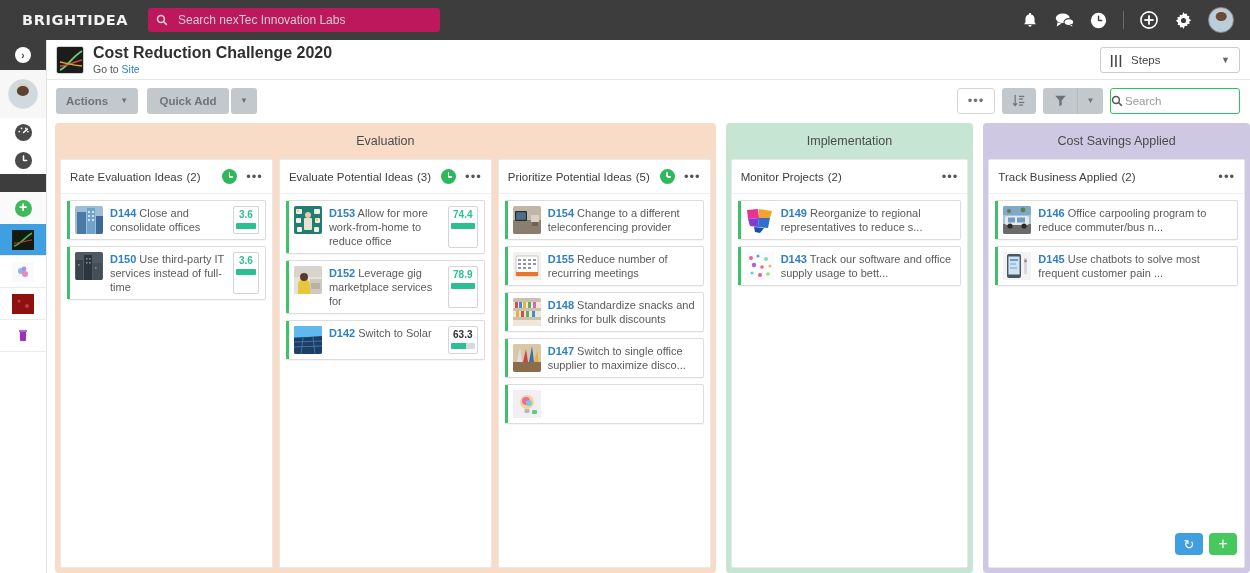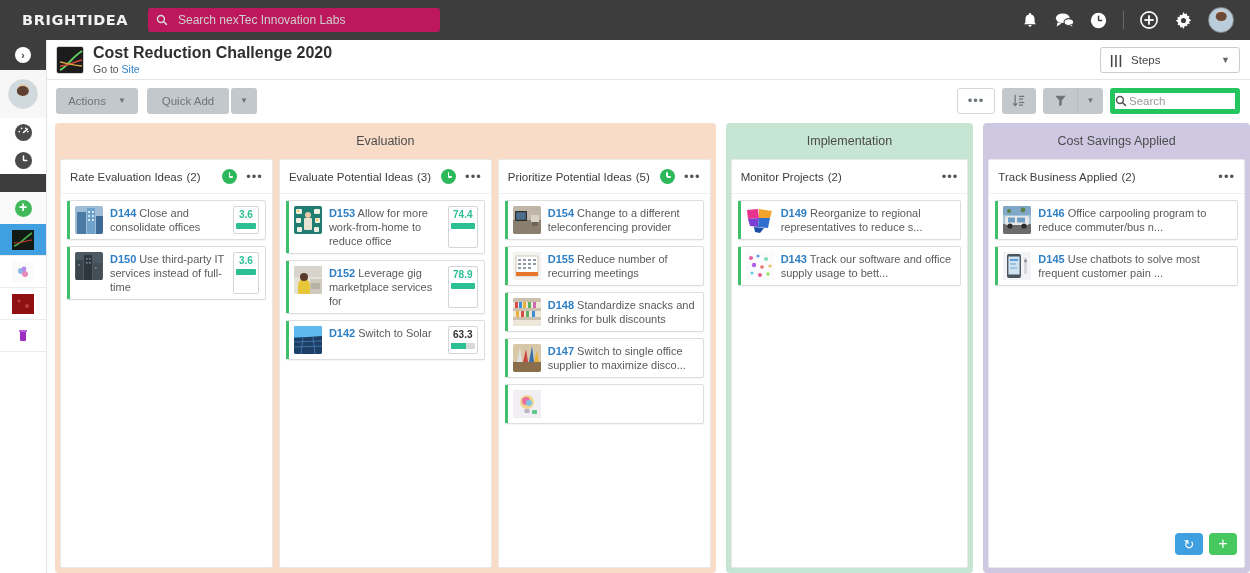--- a/index.html
+++ b/index.html
@@ -76,34 +76,34 @@
     display:flex; align-items:center; font-size:11.5px; color:#444;
   }
   #steps-select .bars { margin-left:9px; color:#444; letter-spacing:1px; font-size:12px; font-weight:bold;}
   #steps-select .lbl { margin-left:8px; }
   #steps-select .chev { margin-left:auto; margin-right:9px; font-size:9px; color:#666; }
 
   
   #toolbar { position:absolute; left:47px; top:81px; width:1203px; height:39px; background:#fff; display:flex; align-items:center; }
   .btn-grey {
     height:26px; background:#c3c8cc; color:#6d7479; border:0; border-radius:3px;
-    font-size:11.5px; font-family:"Liberation Sans",sans-serif; display:flex; align-items:center; justify-content:center;
+    font-size:11.5px; font-family:"Liberation Sans",sans-serif; display:flex; align-items:center; justify-content:center;font-weight:bold;
   }
   #actions-btn { width:82px; margin-left:9px; gap:12px; }
   #qa-group { margin-left:9px; display:flex; gap:2px; }
   #quickadd-btn { width:82px; }
   #qa-caret { width:26px; }
   .caret { font-size:8px; }
   #tb-right { margin-left:auto; display:flex; align-items:center; margin-right:10px; gap:7px; }
   #dots-btn { width:38px; height:26px; border:1px solid #d5d5d5; background:#fff; border-radius:3px; display:flex;align-items:center;justify-content:center; color:#6d7479; font-size:13px; letter-spacing:1px;}
   #sort-btn { width:34px; height:26px; }
   #filter-group { display:flex; }
   #filter-btn { width:34px; height:26px; border-radius:3px 0 0 3px;}
   #filter-caret { width:26px; height:26px; border-radius:0 3px 3px 0; border-left:1px solid #b6bcc1;}
-  #search2-wrap { width:130px; height:26px; border:5px solid #22c55e; border-radius:3px; background:#fff; display:flex; align-items:center; }
+  #search2-wrap { width:130px; height:26px; border:1px solid #22c55e; border-radius:3px; background:#fff; display:flex; align-items:center; }
   #search2-wrap .sicon{ width:24px; text-align:center; color:#555; display:flex;justify-content:center;}
   #board-search { flex:1; border:0; outline:none; font-size:11.5px; color:#444; background:transparent; font-family:"Liberation Sans",sans-serif;}
   #board-search::placeholder{ color:#999; }
 
   
   #board { position:absolute; left:47px; top:120px; width:1203px; height:453px; background:#fff; padding:3px 0 0 8px; display:flex; gap:10px; }
   .lane { border-radius:4px; padding:0 5px 5px 5px; display:flex; flex-direction:column; }
   .lane-title { height:36px; line-height:36px; text-align:center; font-size:12.5px; color:#4b4b4b; }
   .lane-cols { flex:1; display:flex; gap:6px; }
   .lane-eval { background:#f8dcc8; width:697px; }

